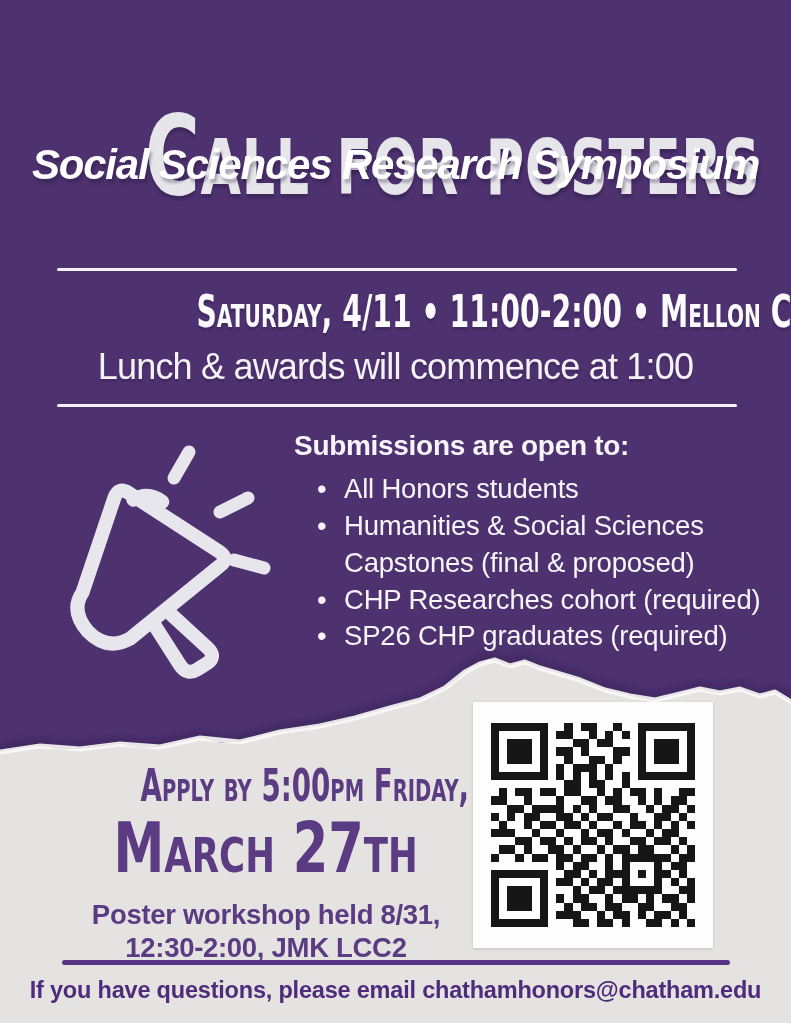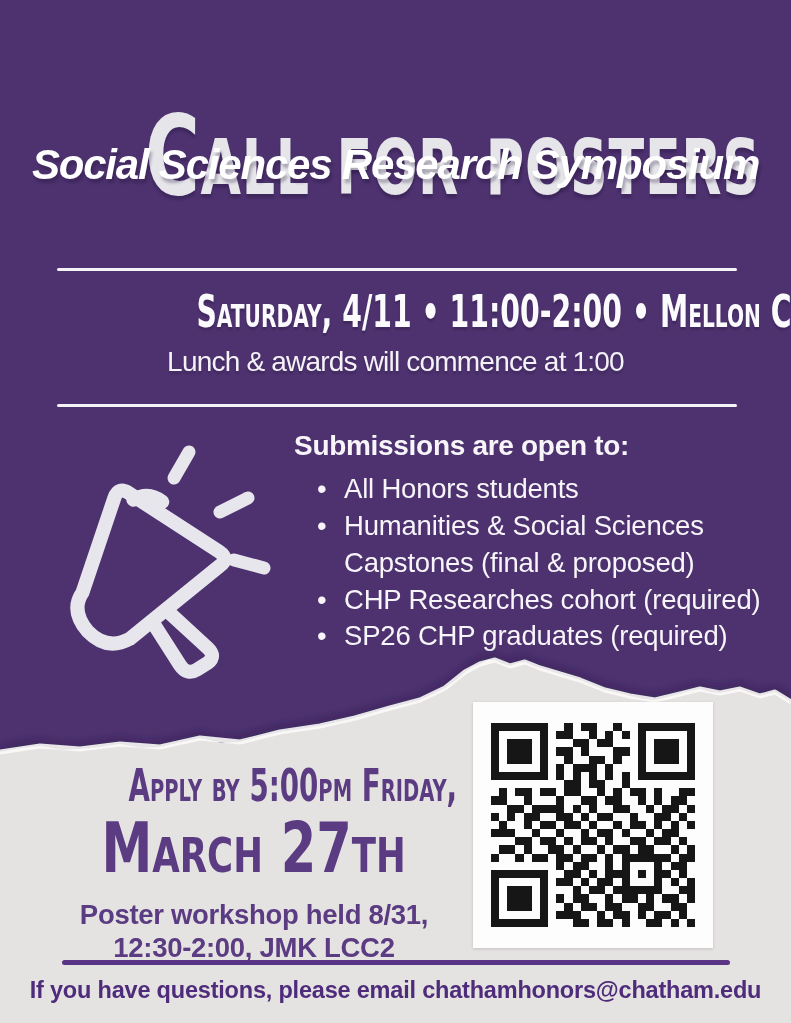--- a/index.html
+++ b/index.html
@@ -30,40 +30,40 @@
             line-height:1.12;letter-spacing:-1.2px;
             text-shadow:2px 4px 3px rgba(30,15,50,.30);}
 
   .divider{left:57px;width:680px;height:3px;background:#f4f3f7;border-radius:2px;}
   .divider1{top:268px;}
   .divider2{top:404px;}
 
   .event{top:285px;color:#fbfafd;font-size:45px;text-shadow:0 3px 2px rgba(30,15,50,.25);}
   .event .squeeze{transform:scaleX(.63);}
 
-  .lunch{top:346px;color:#f4f2f7;font-size:28px;font-weight:400;letter-spacing:-.8px;
+  .lunch{top:346px;color:#f4f2f7;font-size:36px;font-weight:400;letter-spacing:-.8px;
          text-shadow:0 3px 2px rgba(30,15,50,.22);}
 
   
   .submissions{left:292px;top:430px;width:482px;color:#f7f5fa;}
   .submissions h2{margin:0 0 9px 2px;font-size:28px;font-weight:bold;letter-spacing:-.3px;}
   .submissions ul{margin:0;padding:0 0 0 52px;list-style:none;font-size:27.5px;line-height:1.34;letter-spacing:-.2px;}
   .submissions li{position:relative;}
   .submissions li::before{content:"•";position:absolute;left:-27px;top:0;}
 
   
   .megaphone{left:22px;top:438px;}
 
   
   .paper{left:0;top:640px;}
   .tear-fill{fill:var(--paper,#e5e3e1);}
   .tear-hl{fill:none;stroke:#fbfaf8;stroke-width:5;stroke-linejoin:round;opacity:.9;}
 
   
-  .bottom-left{left:32px;top:762px;width:444px;text-align:center;color:var(--purple-text,#5b3b82);}
+  .bottom-left{left:44px;top:762px;width:444px;text-align:center;color:var(--purple-text,#5b3b82);}
   .apply-line1{font-size:44px;line-height:1.1;}
   .apply-line1 .squeeze{transform:scaleX(.63);}
   .apply-line2{font-size:69px;line-height:1.05;margin-top:2px;}
   .apply-line2 .squeeze{transform:scaleX(.74);}
   .workshop{margin-top:13px;font-size:27.5px;font-weight:bold;line-height:1.2;letter-spacing:-.3px;}
 
   .qr-box{left:473px;top:702px;width:240px;height:246px;background:#fdfdfd;
           display:flex;align-items:center;justify-content:center;
           box-shadow:0 1px 3px rgba(40,25,60,.18);}
   .qr-box svg{display:block;}

